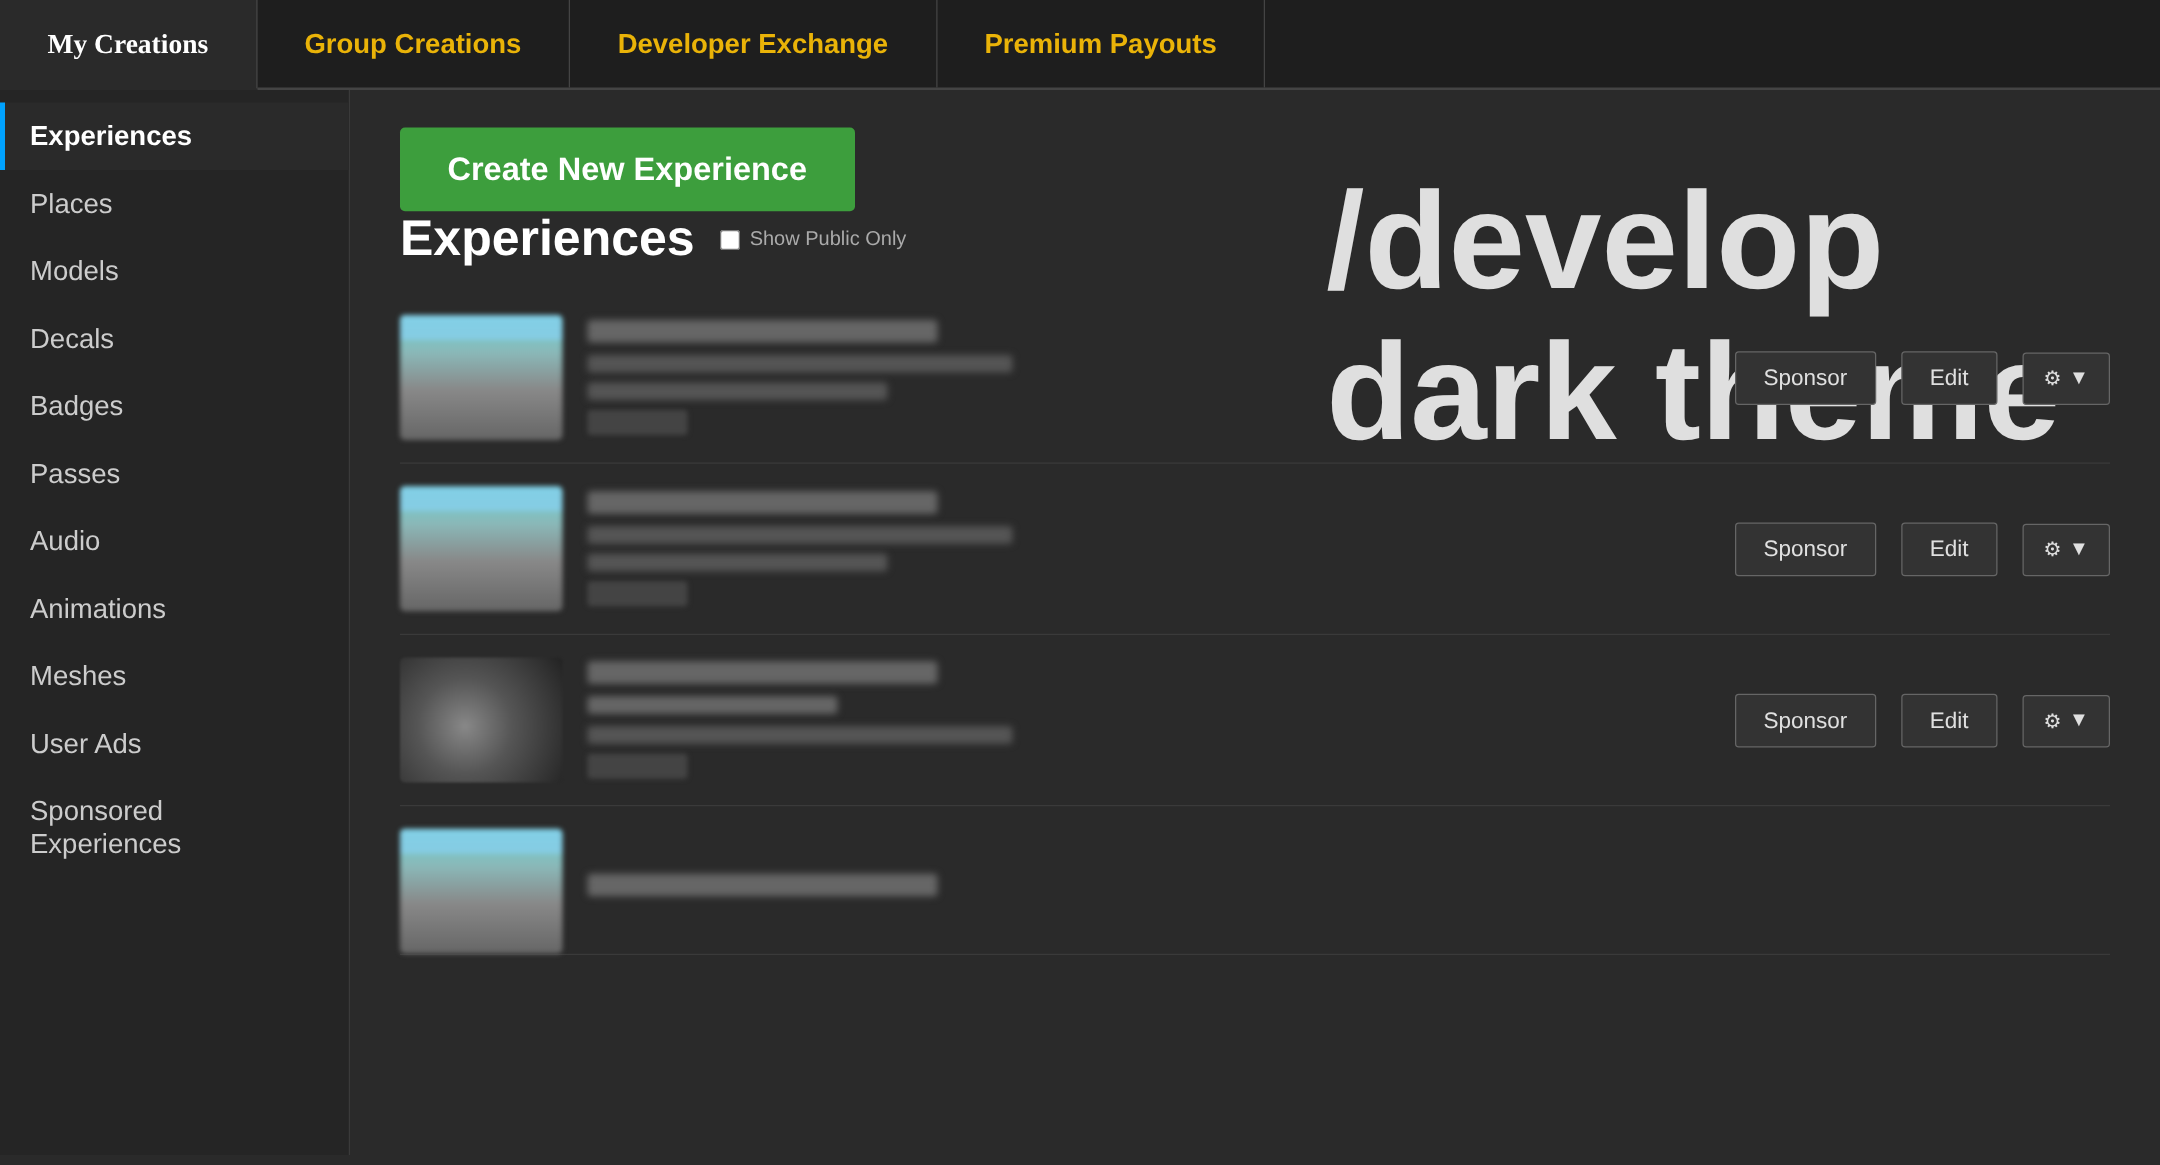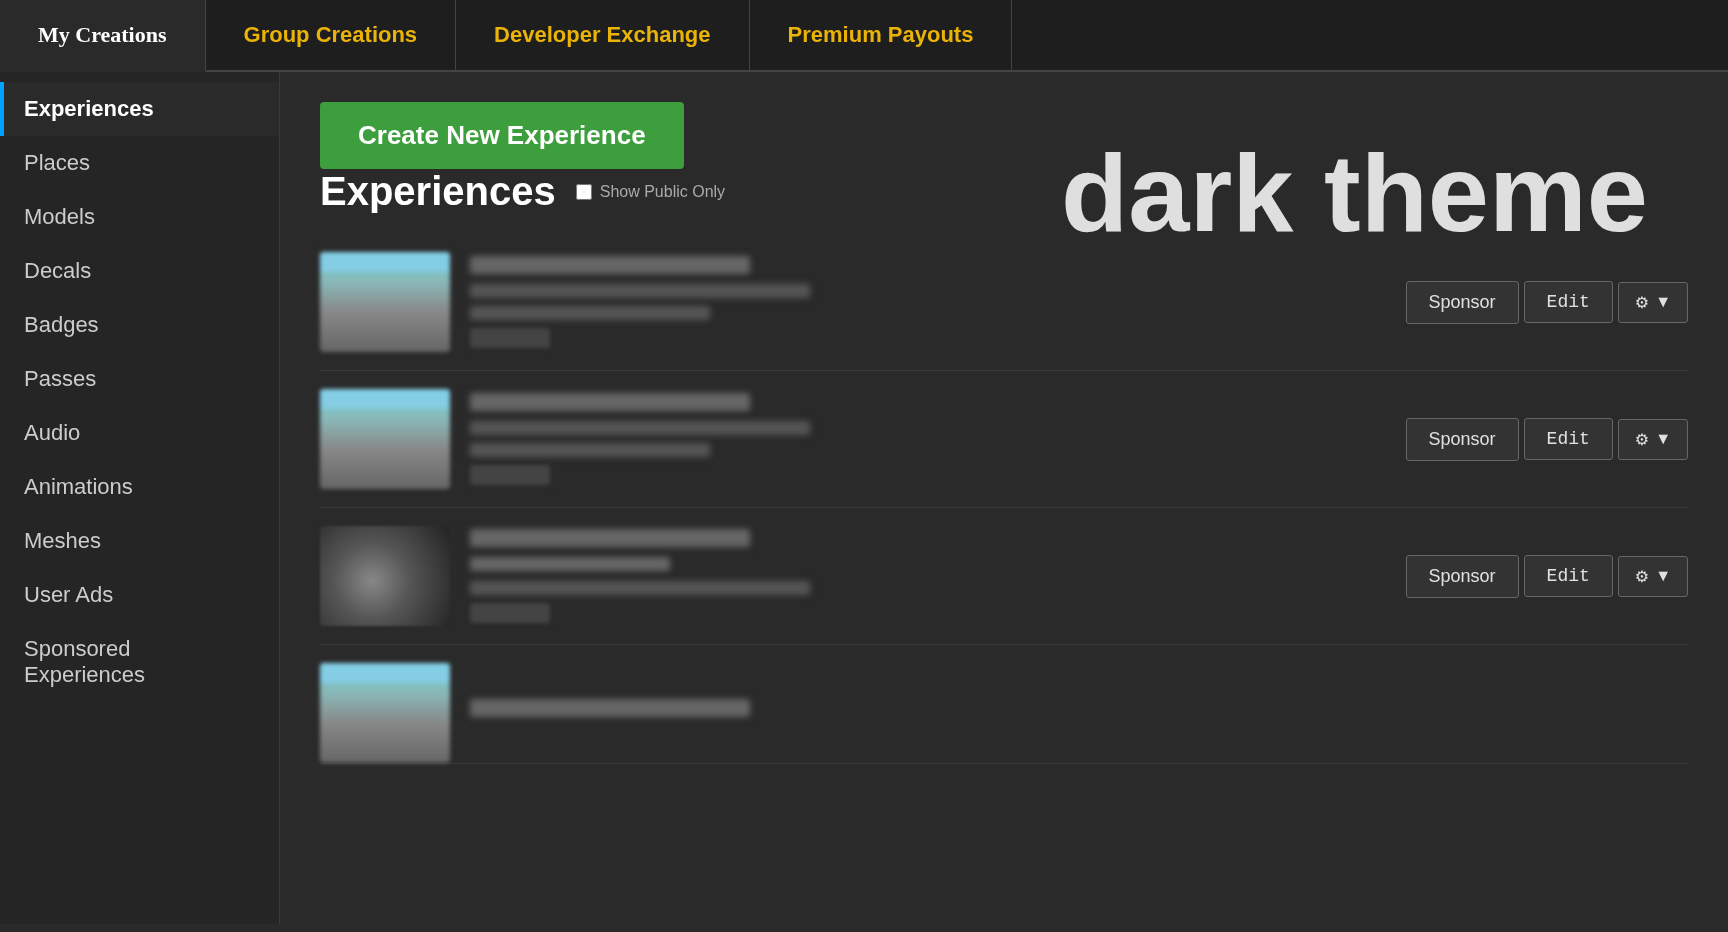--- a/index.html
+++ b/index.html
@@ -211,42 +211,41 @@
       width: 80px;
       height: 20px;
       background-color: #444;
       border-radius: 3px;
       filter: blur(2px);
     }
 
     
     .exp-actions {
       display: flex;
-      gap: 5px;
-      align-items: center;
+      gap: 20px;
+      align-items: flex-end;
       flex-shrink: 0;
     }
     .btn-sponsor {
       background-color: #333;
       color: #e0e0e0;
       border: 1px solid #666;
       padding: 10px 22px;
       font-size: 18px;
       cursor: pointer;
       border-radius: 3px;
     }
     .btn-edit {
       background-color: #333;
       color: #e0e0e0;
       border: 1px solid #666;
       padding: 10px 22px;
       font-size: 18px;
       cursor: pointer;
       border-radius: 3px;
-      font-family: Liberation Mono, monospace;
     }
     .btn-gear {
       background-color: #333;
       color: #e0e0e0;
       border: 1px solid #666;
       padding: 10px 16px;
       font-size: 16px;
       cursor: pointer;
       border-radius: 3px;
       display: flex;
@@ -277,20 +276,21 @@
     <div class="sidebar-item">Animations</div>
     <div class="sidebar-item">Meshes</div>
     <div class="sidebar-item">User Ads</div>
     <div class="sidebar-item">Sponsored Experiences</div>
   </aside>
 
   <main class="content">
 
     
     <div class="watermark">
+      <div>/develop</div>
       <div>dark theme</div>
     </div>
 
     
     <button class="create-btn">Create New Experience</button>
 
     
     <div class="experiences-header">
       <h2 class="experiences-title">Experiences</h2>
       <label class="show-public-label">

